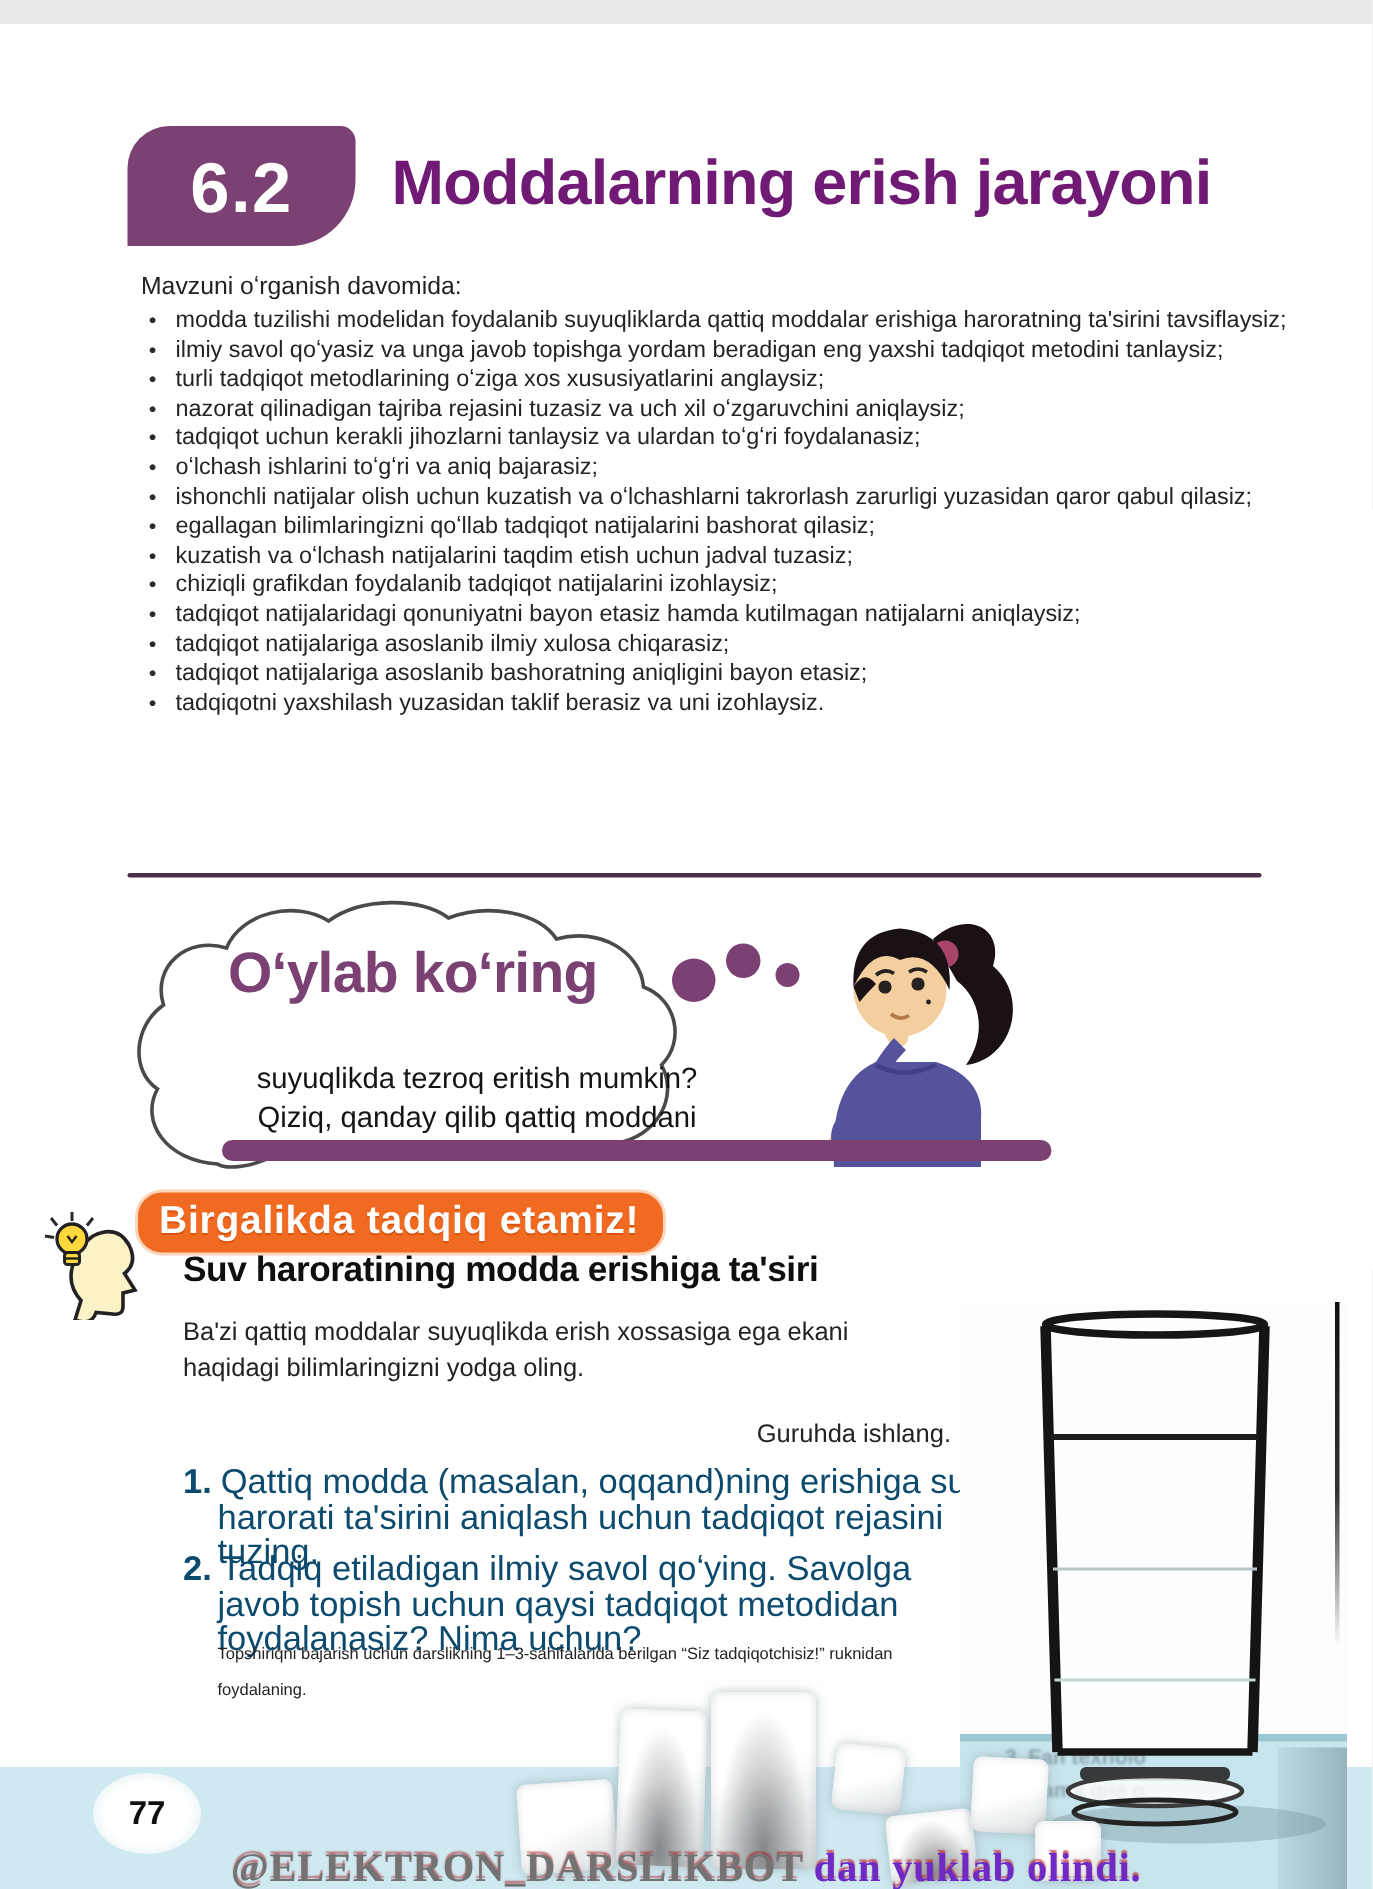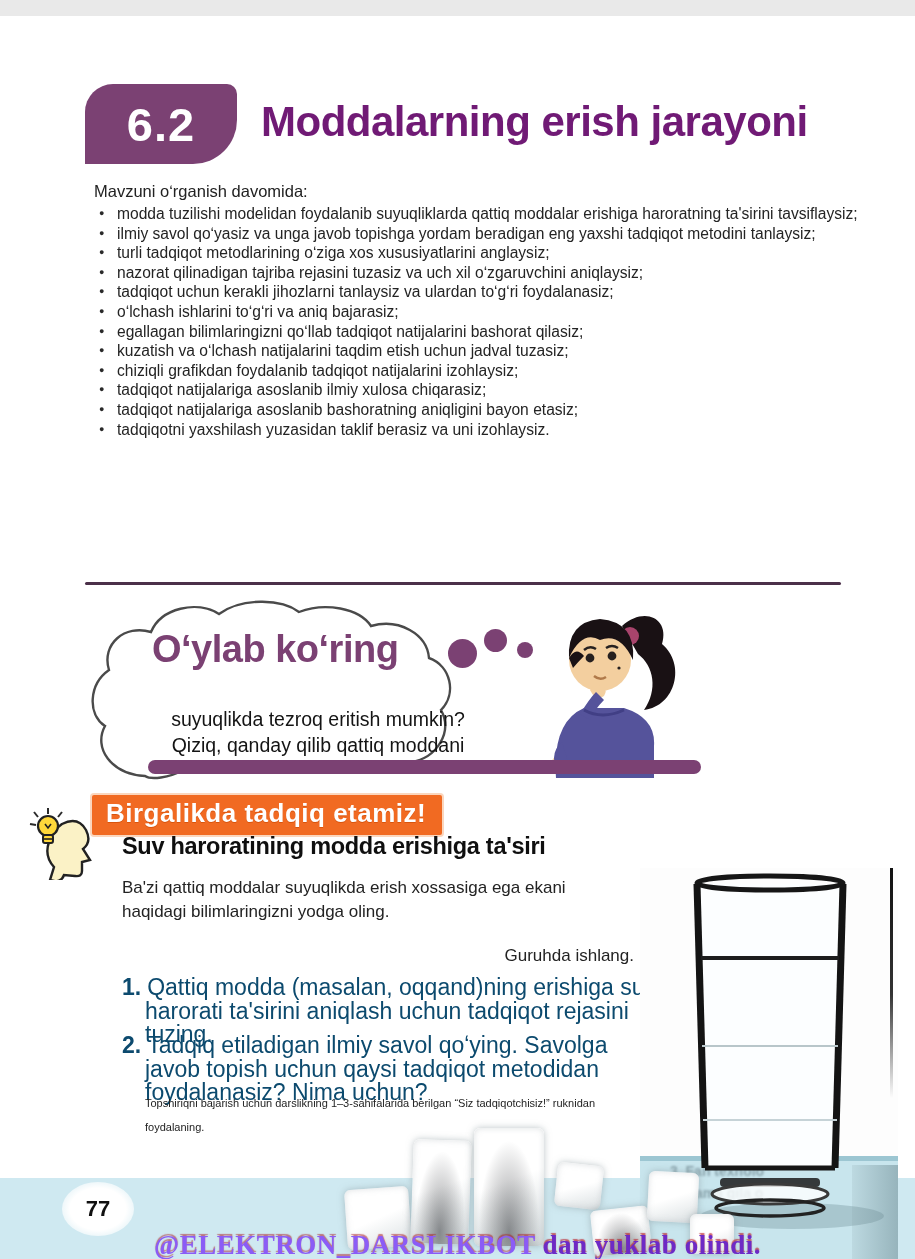--- a/index.html
+++ b/index.html
@@ -53,21 +53,21 @@
   .think-bar{
     position:absolute;left:148px;top:744px;width:553px;height:14px;
     background:#7b4173;border-radius:8px;
   }
   .girl-illustration{position:absolute;left:540px;top:590px;}
   
   .research-badge{
     position:absolute;left:92px;top:779px;
     background:#f16a22;color:#fff;
     font-size:26px;font-weight:700;letter-spacing:0.5px;
-    padding:3px 16px 6px 14px;border-radius:2px;
+    padding:3px 16px 6px 14px;border-radius:16px;
     text-shadow:0 1px 0 rgba(200,70,0,.6);
     box-shadow:0 0 0 2px #fbd6bd;
   }
   .headbulb-icon{position:absolute;left:22px;top:790px;}
   .research-heading{
     position:absolute;left:122px;top:817px;width:560px;
     font-size:23.5px;font-weight:700;color:#0f0f0f;letter-spacing:-0.3px;
   }
   .body-par{position:absolute;left:122px;width:512px;font-size:17px;line-height:23.5px;color:#232323;}
   .par-1{top:860px;}
@@ -129,44 +129,46 @@
   .cube-shaded{
     background:
       radial-gradient(ellipse at 50% 88%, rgba(60,62,66,.55), rgba(60,62,66,0) 62%),
       linear-gradient(160deg,#ffffff 45%,#cfd6d8 100%);
   }
   .watermark{
     position:absolute;left:0;top:1214px;width:915px;text-align:center;
     font-family:"Liberation Serif",serif;font-weight:700;font-size:27px;
     z-index:30;letter-spacing:0.5px;
   }
-  .watermark .wm1{color:#8b5cf6;text-shadow:0 -2px 1px rgba(170,25,35,.55);}
+  .watermark .wm1{color:#737373;text-shadow:0 -2px 1px rgba(170,25,35,.55);}
   .watermark .wm2{color:#6d2ac6;text-shadow:0 -2px 1px rgba(185,25,35,.65);}
 </style>
 </head>
 <body>
 
 <div class="page">
 
   <div class="chapter-badge">
     <span>6.2</span>
   </div>
   <div class="page-title">Moddalarning erish jarayoni</div>
 
   <div class="objectives-intro">Mavzuni oʻrganish davomida:</div>
   <ul class="objectives-list">
       <li>modda tuzilishi modelidan foydalanib suyuqliklarda qattiq moddalar erishiga haroratning ta'sirini tavsiflaysiz;</li>
       <li>ilmiy savol qoʻyasiz va unga javob topishga yordam beradigan eng yaxshi tadqiqot metodini tanlaysiz;</li>
       <li>turli tadqiqot metodlarining oʻziga xos xususiyatlarini anglaysiz;</li>
       <li>nazorat qilinadigan tajriba rejasini tuzasiz va uch xil oʻzgaruvchini aniqlaysiz;</li>
       <li>tadqiqot uchun kerakli jihozlarni tanlaysiz va ulardan toʻgʻri foydalanasiz;</li>
       <li>oʻlchash ishlarini toʻgʻri va aniq bajarasiz;</li>
+      <li>ishonchli natijalar olish uchun kuzatish va oʻlchashlarni takrorlash zarurligi yuzasidan qaror qabul qilasiz;</li>
       <li>egallagan bilimlaringizni qoʻllab tadqiqot natijalarini bashorat qilasiz;</li>
       <li>kuzatish va oʻlchash natijalarini taqdim etish uchun jadval tuzasiz;</li>
       <li>chiziqli grafikdan foydalanib tadqiqot natijalarini izohlaysiz;</li>
+      <li>tadqiqot natijalaridagi qonuniyatni bayon etasiz hamda kutilmagan natijalarni aniqlaysiz;</li>
       <li>tadqiqot natijalariga asoslanib ilmiy xulosa chiqarasiz;</li>
       <li>tadqiqot natijalariga asoslanib bashoratning aniqligini bayon etasiz;</li>
       <li>tadqiqotni yaxshilash yuzasidan taklif berasiz va uni izohlaysiz.</li>
     </ul>
 
   <div class="section-divider"></div>
 
   <svg class="think-cloud-svg" width="450" height="184" viewBox="0 0 450 184">
     <path d="M 62,176
              C 28,174 10,148 22,126

